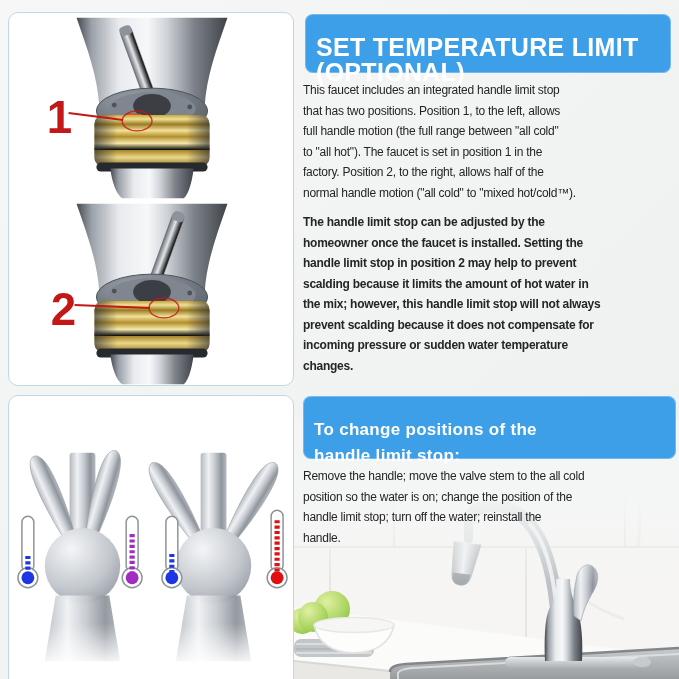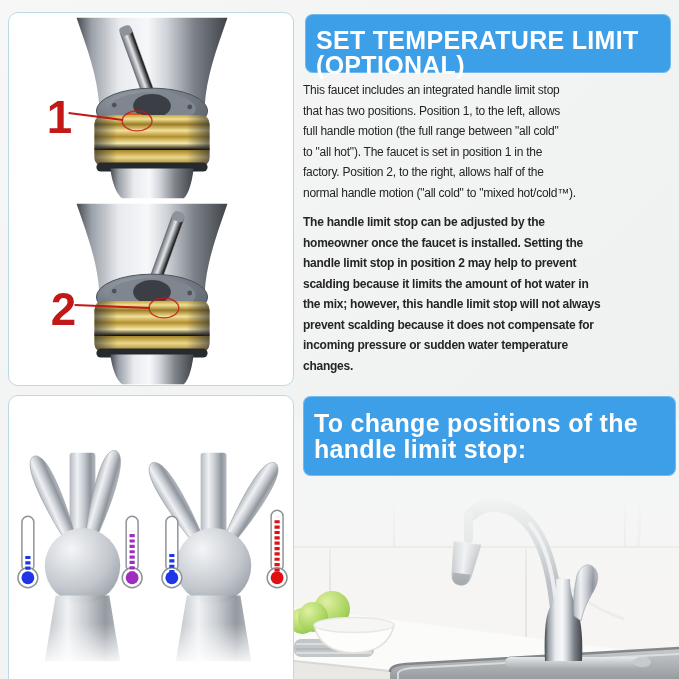--- a/index.html
+++ b/index.html
@@ -14,24 +14,24 @@
     border:1.5px solid #bcd9e8;border-radius:10px;box-sizing:border-box;
   }
   .panel-top{top:12px;height:374px;}
   .panel-bottom{top:395px;height:294px;}
   .figure-svg{position:absolute;left:2px;}
   
   .heading-box{
     position:absolute;background:#3d9fe8;border-radius:8px;
     box-shadow:inset 0 0 0 1px rgba(255,255,255,.28);
     color:#ffffff;font-weight:bold;white-space:pre;
-    padding:14px 11px;box-sizing:border-box;
+    padding:21px 11px;box-sizing:border-box;
   }
   .heading-1{left:305px;top:14px;width:366px;height:59px;font-size:25px;line-height:25px;letter-spacing:.3px;}
-  .heading-2{left:303px;top:396px;width:373px;height:80px;font-size:25px;line-height:26px;letter-spacing:.3px;}
+  .heading-2{left:303px;top:396px;width:373px;height:63px;font-size:17px;line-height:26px;letter-spacing:.3px;}
   .body-text{
     position:absolute;left:303px;color:#232527;font-size:12px;
     line-height:20.5px;letter-spacing:-0.25px;white-space:pre;
   }
   .para-1{top:80px;}
   .para-2{top:212px;font-weight:bold;}
   .para-3{top:466px;}
   
   .photo{position:absolute;left:294px;top:419px;width:385px;height:260px;}
   .layer{position:absolute;inset:0;}
@@ -294,14 +294,18 @@
   <div class="body-text para-2">The handle limit stop can be adjusted by the
 homeowner once the faucet is installed. Setting the
 handle limit stop in position 2 may help to prevent
 scalding because it limits the amount of hot water in
 the mix; however, this handle limit stop will not always
 prevent scalding because it does not compensate for
 incoming pressure or sudden water temperature
 changes.</div>
   <div class="heading-box heading-2">To change positions of the
 handle limit stop:</div>
+  <div class="body-text para-3">Remove the handle; move the valve stem to the all cold
+position so the water is on; change the position of the
+handle limit stop; turn off the water; reinstall the
+handle.</div>
 
 </div>
 
 </body></html>

